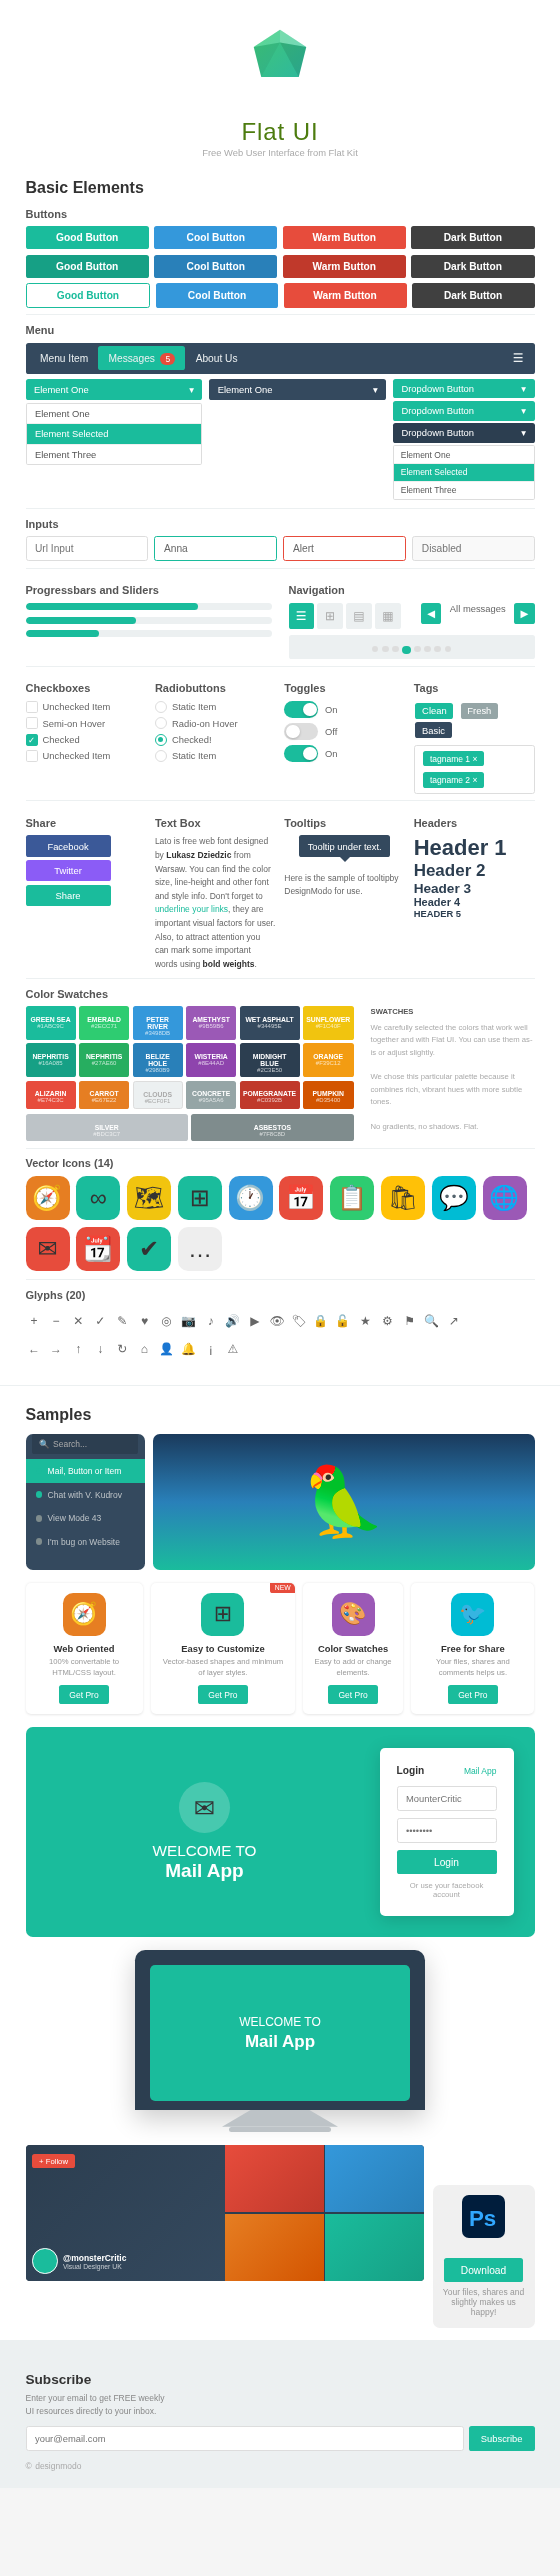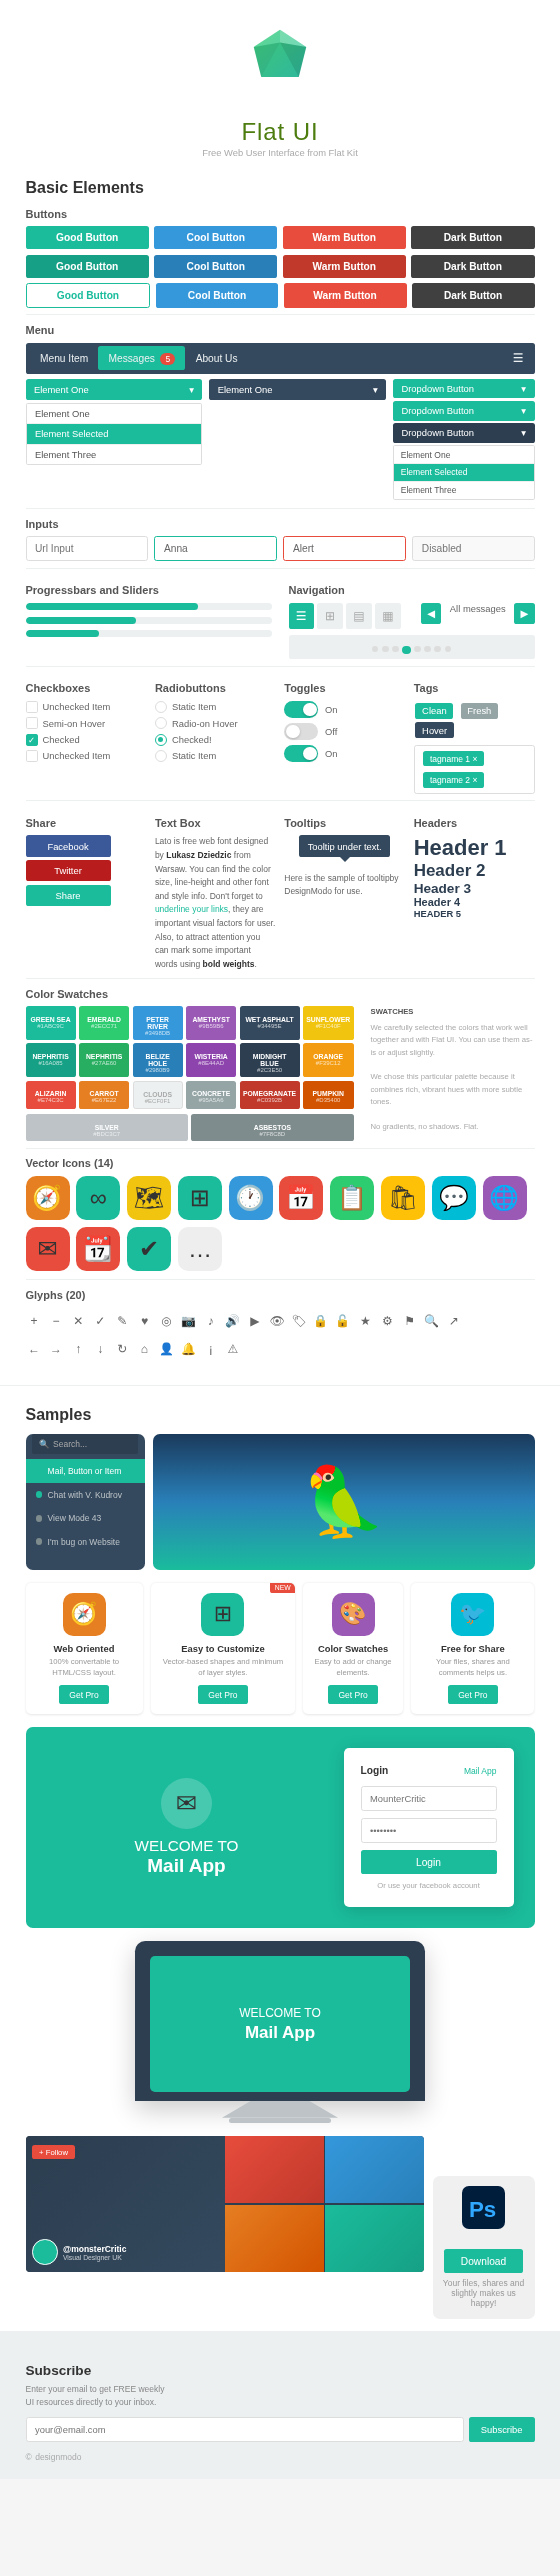--- a/index.html
+++ b/index.html
@@ -326,21 +326,21 @@
       border-radius: 2.6px;
       font-size: 9.4px;
       color: #fff;
       border: none;
       cursor: pointer;
       margin-bottom: 3.4px;
       width: 85px;
       text-align: center;
     }
     .share-facebook { background: #3b5998; }
-    .share-twitter { background: #b91c1c; }
+    .share-twitter { background: #8b5cf6; }
     .share-main { background: #1abc9c; width: 85px; }
 
     
     .tooltip-demo {
       background: #34495e;
       color: #fff;
       padding: 5.1px 8.5px;
       border-radius: 2.6px;
       font-size: 9.4px;
       display: inline-block;
@@ -535,21 +535,21 @@
     .login-welcome {
       color: #fff;
       font-size: 15.3px;
       font-weight: 300;
       flex: 1;
     }
     .login-form {
       background: #fff;
       border-radius: 5.1px;
       padding: 17px;
-      width: 170px;
+      width: 134px;
       box-shadow: 0 3.4px 17px rgba(0,0,0,0.15);
     }
     .login-input {
       width: 100%;
       border: 0.9px solid #ddd;
       border-radius: 2.6px;
       padding: 6px 8.5px;
       font-size: 9.4px;
       margin-bottom: 6.8px;
       outline: none;
@@ -950,21 +950,21 @@
             <div class="toggle-thumb"></div>
           </div>
           <span class="toggle-label">On</span>
         </div>
       </div>
       <div class="col-third">
         <div class="subsection-title">Tags</div>
         <div style="margin-bottom:5.1px;">
           <span class="tag tag-teal">Clean</span>
           <span class="tag tag-gray">Fresh</span>
-          <span class="tag tag-dark">Hover</span>
+          <span class="tag tag-dark">Basic</span>
         </div>
         <div class="tag-input">
           <span class="tag tag-teal" style="font-size:8.5px;">tagname 1 ×</span>
           <span class="tag tag-teal" style="font-size:8.5px;">tagname 2 ×</span>
         </div>
       </div>
     </div>
 
     <div class="divider"></div>
 

